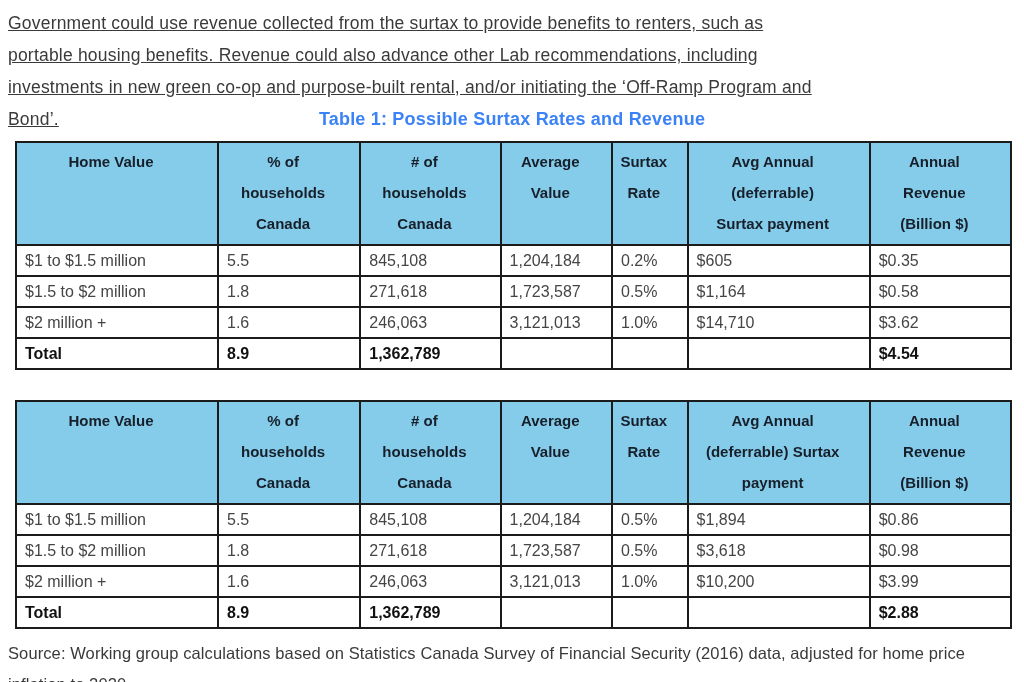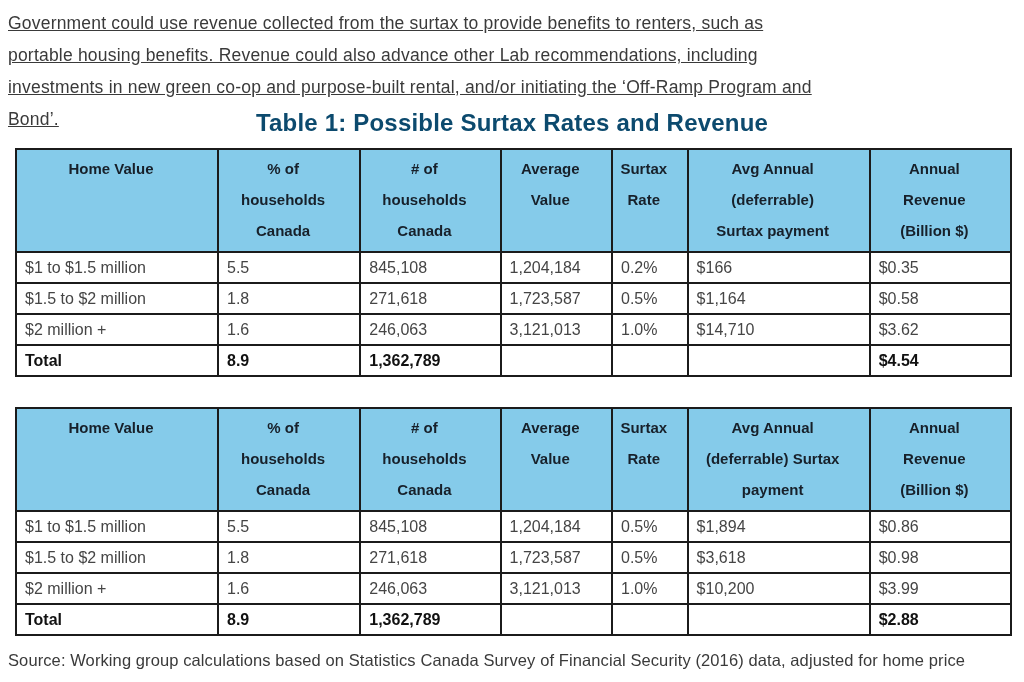--- a/index.html
+++ b/index.html
@@ -16,22 +16,22 @@
     line-height: 32px;
     white-space: pre-line;
     color: #3a3a3a;
     letter-spacing: 0.2px;
     text-decoration: underline;
   }
 
   .table-title {
     text-align: center;
     font-weight: bold;
-    font-size: 24px;
-    color: #0c4a6e;
+    font-size: 18px;
+    color: #3b82f6;
     margin-top: -26px;
     letter-spacing: 0.2px;
   }
 
   table {
     border-collapse: collapse;
     table-layout: fixed;
     width: 997px;
     margin-left: 7px;
     background: #ffffff;
@@ -123,21 +123,21 @@
 (Billion $)</th>
         </tr>
       </thead>
     <tbody>
         <tr>
           <td>$1 to $1.5 million</td>
           <td>5.5</td>
           <td>845,108</td>
           <td>1,204,184</td>
           <td>0.2%</td>
-          <td>$166</td>
+          <td>$605</td>
           <td>$0.35</td>
         </tr>
         <tr>
           <td>$1.5 to $2 million</td>
           <td>1.8</td>
           <td>271,618</td>
           <td>1,723,587</td>
           <td>0.5%</td>
           <td>$1,164</td>
           <td>$0.58</td>

